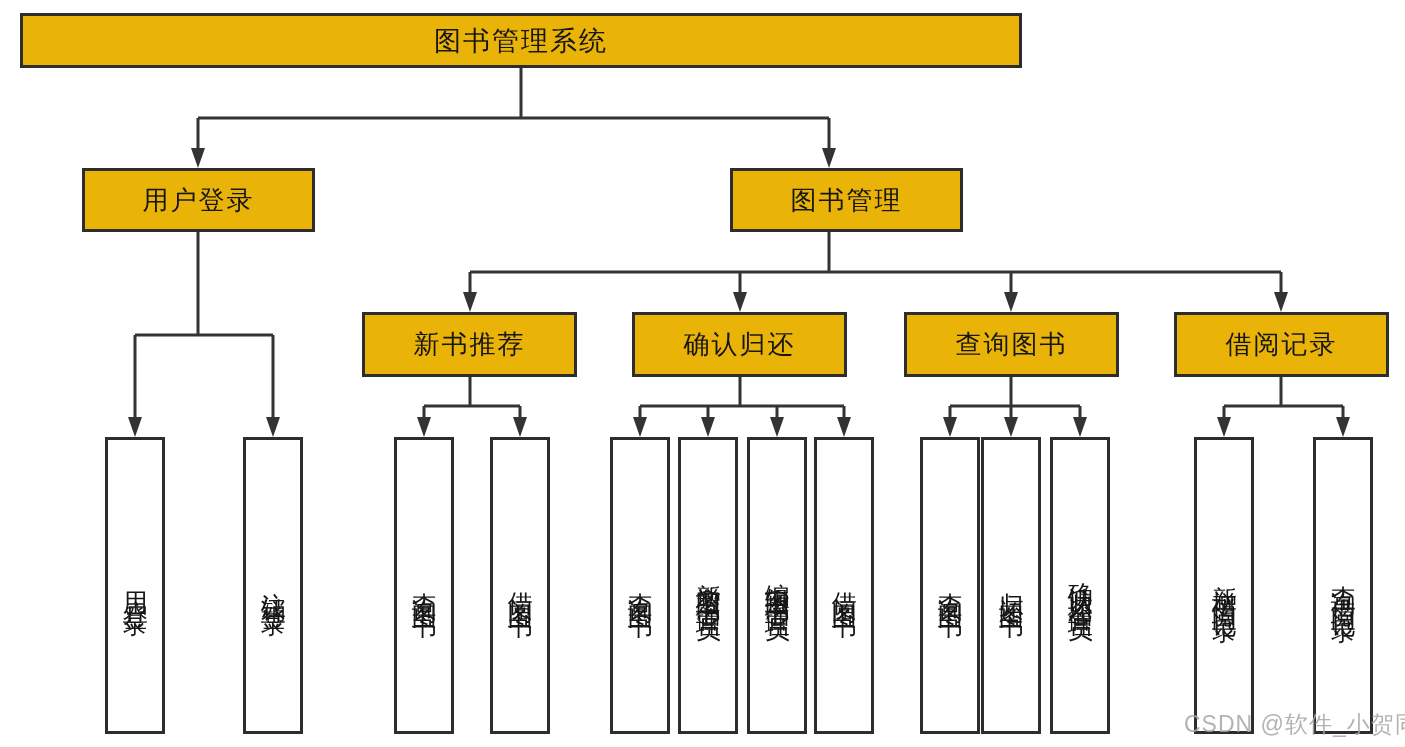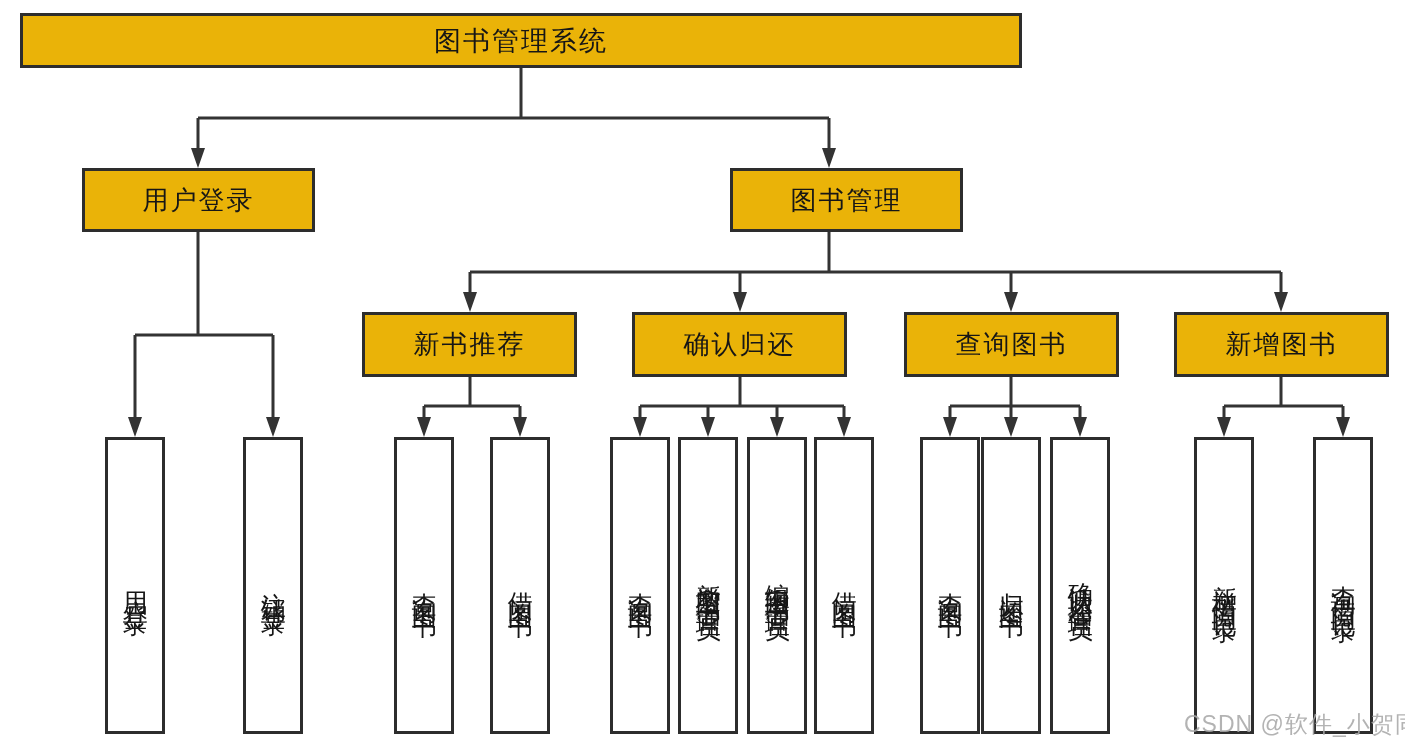--- a/index.html
+++ b/index.html
@@ -67,21 +67,21 @@
   </svg>
 
   <div class="hbox root" style="left:20px;top:13px;width:1002px;height:55px;">图书管理系统</div>
 
   <div class="hbox" style="left:82px;top:168px;width:233px;height:64px;">用户登录</div>
   <div class="hbox" style="left:712px;top:168px;width:233px;height:64px;margin-left:18px;">图书管理</div>
 
   <div class="hbox" style="left:362px;top:312px;width:215px;height:65px;text-align:right;">新书推荐</div>
   <div class="hbox" style="left:632px;top:312px;width:215px;height:65px;">确认归还</div>
   <div class="hbox" style="left:904px;top:312px;width:215px;height:65px;">查询图书</div>
-  <div class="hbox" style="left:1174px;top:312px;width:215px;height:65px;">新增图书</div>
+  <div class="hbox" style="left:1174px;top:312px;width:215px;height:65px;">借阅记录</div>
 
   <div class="vleaf" style="left:105px;top:437px;width:60px;height:297px;">
     <span>用户登录</span>
   </div>
   <div class="vleaf" style="left:243px;top:437px;width:60px;height:297px;">
     <span>注销登录</span>
   </div>
 
   <div class="vleaf" style="left:394px;top:437px;width:60px;height:297px;">
     <span>查询图书</span>

